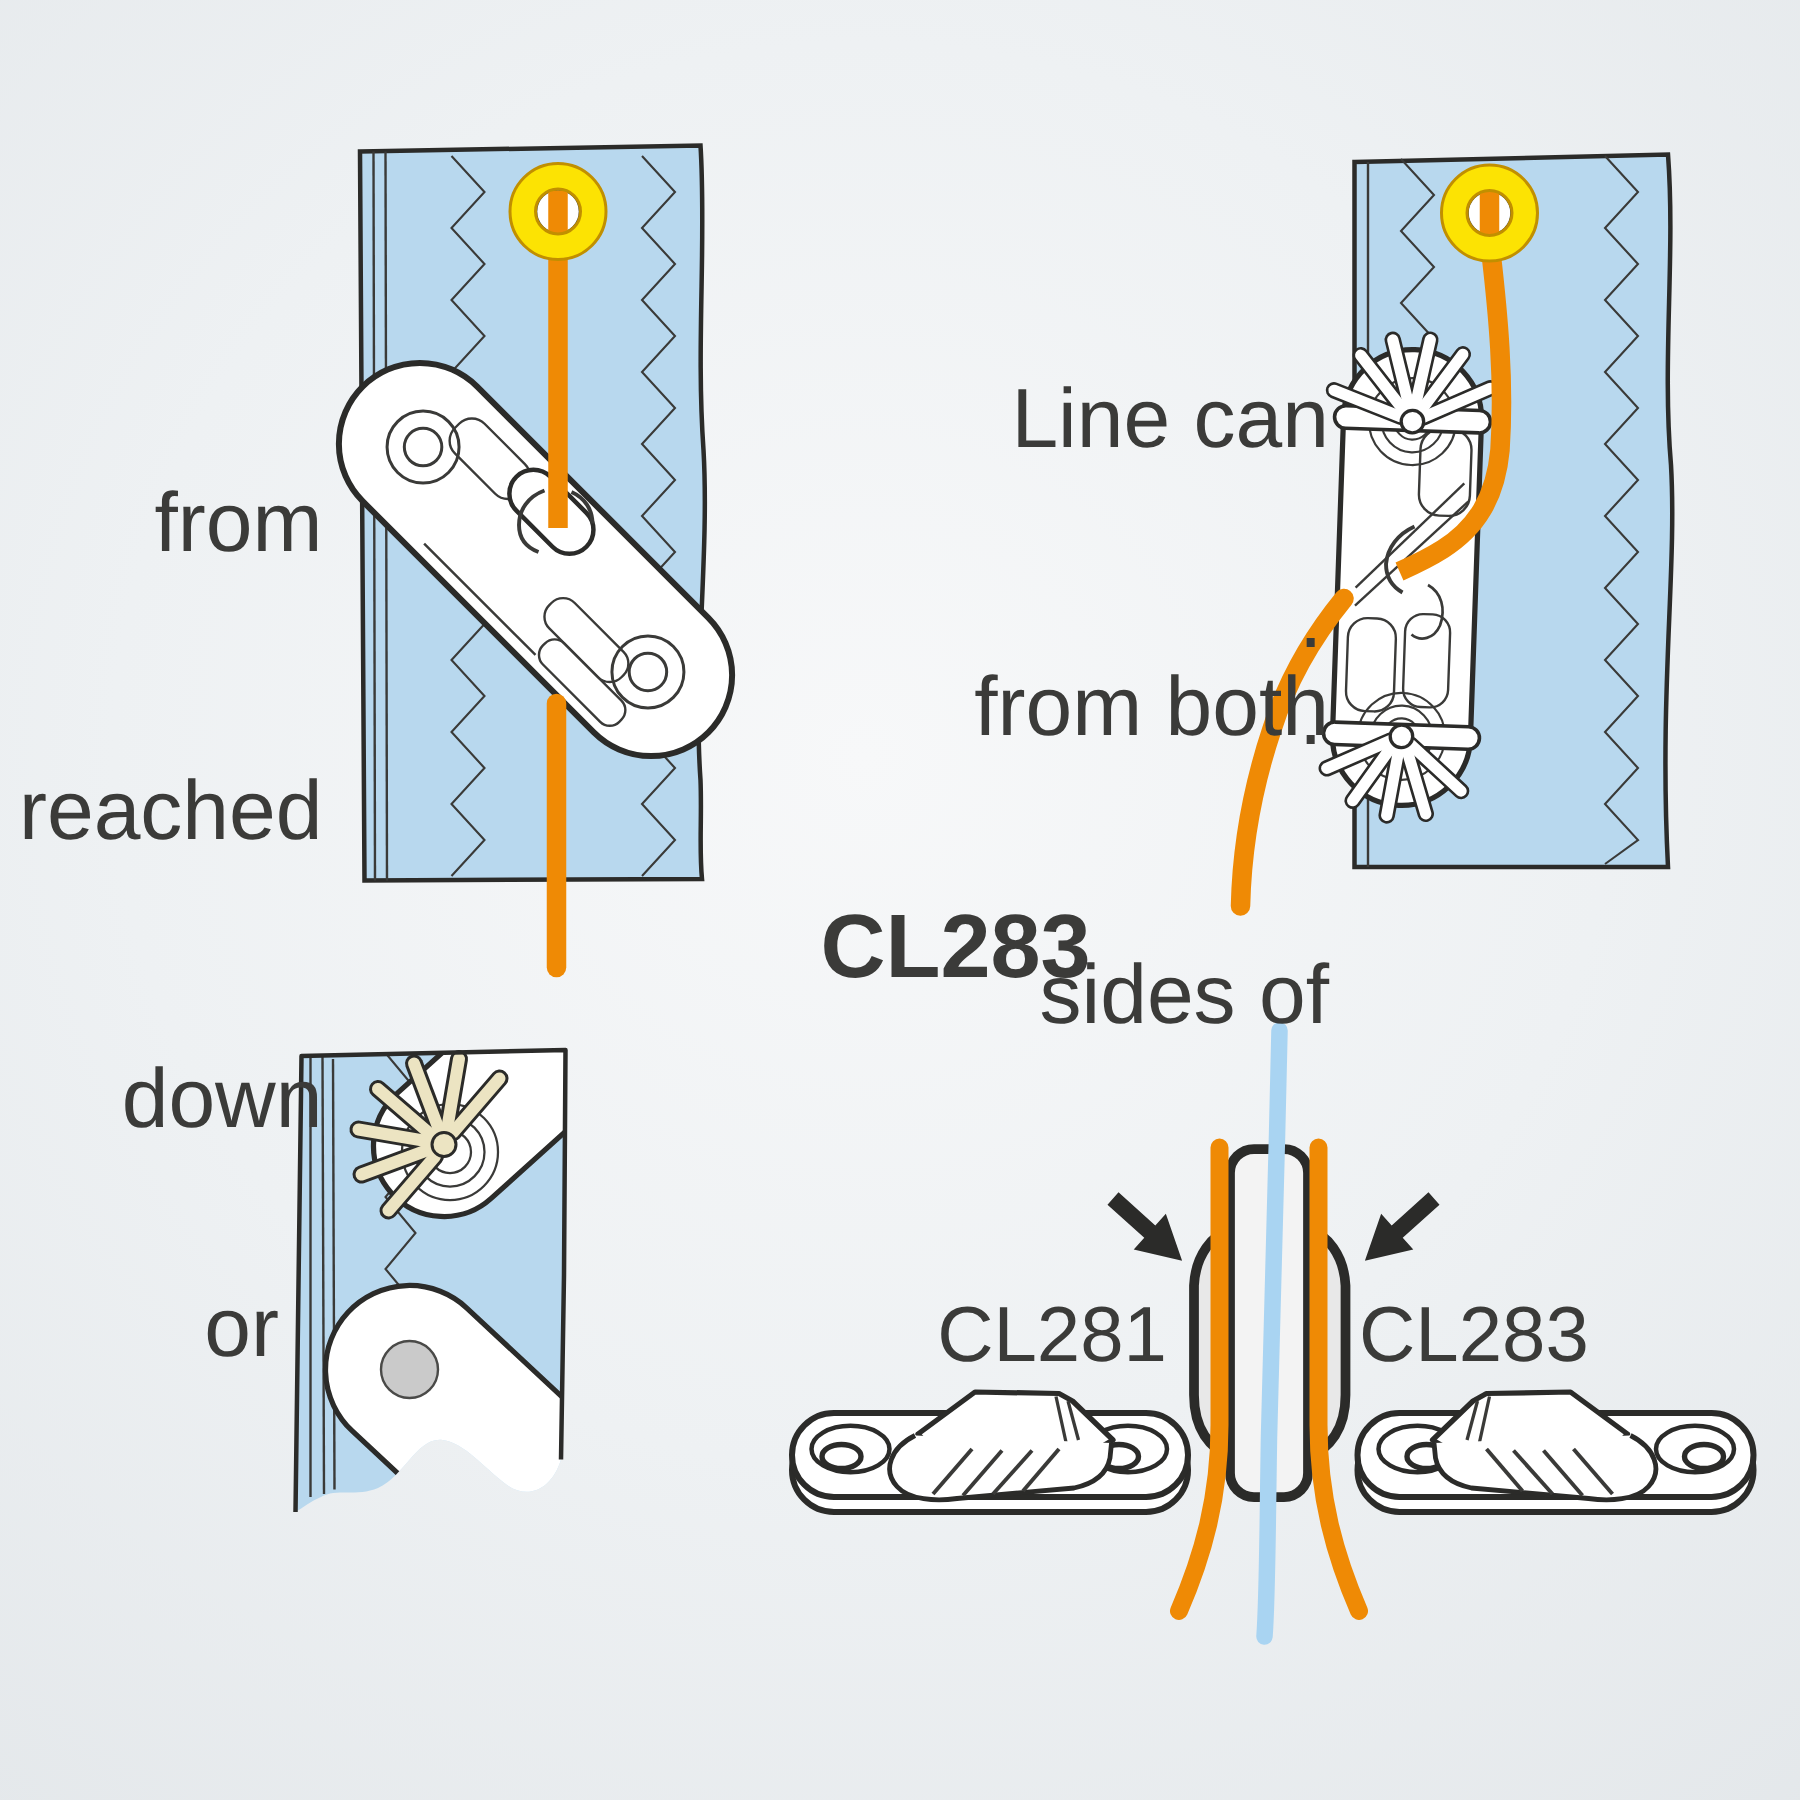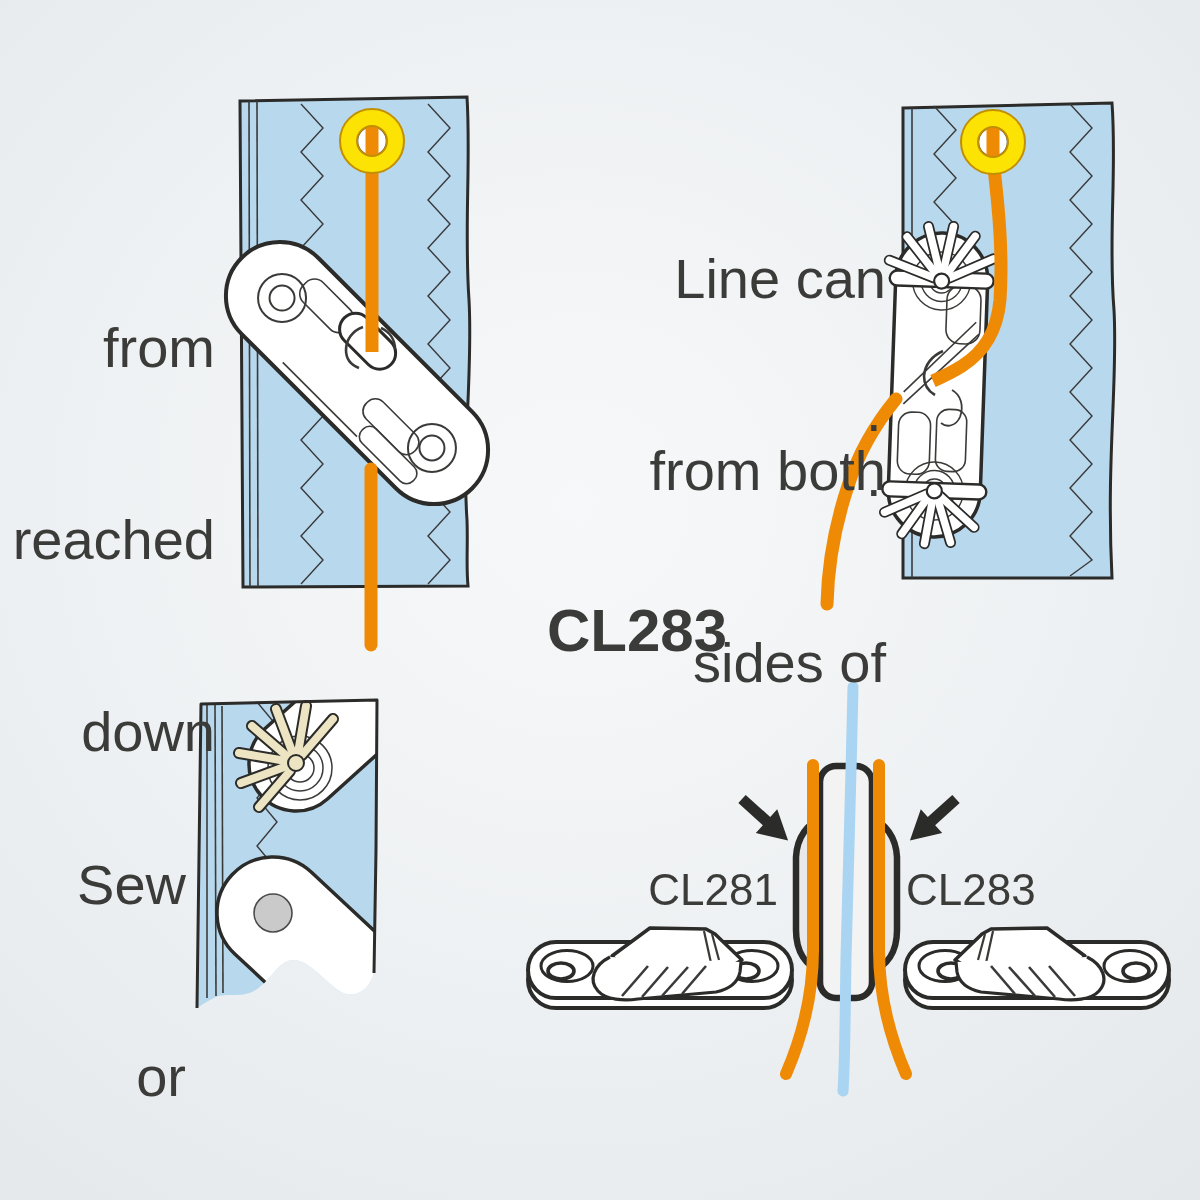--- a/index.html
+++ b/index.html
@@ -11,21 +11,21 @@
     color:var(--text,#3b3b39);
   }
   svg{position:absolute;left:0;top:0;}
   .txt{position:absolute;white-space:pre;line-height:64px;font-size:56px;color:var(--text);}
   .txt.right{text-align:right;}
   .caption-line{display:block;}
   #caption-straight{top:188px;right:985px;}
   #caption-reach{top:119px;right:314px;}
   #caption-attach{top:725px;right:1014px;}
   #title-cl283{top:601px;left:487px;width:300px;text-align:center;font-weight:bold;font-size:60px;line-height:60px;}
-  .cs-label{position:absolute;font-size:44px;line-height:52px;color:var(--text);}
+  .cs-label{position:absolute;font-size:52px;line-height:52px;color:var(--text);}
   #label-left{top:864px;right:422px;text-align:right;}
   #label-right{top:864px;left:906px;}
   .dot{position:absolute;font-size:56px;line-height:56px;left:866px;color:var(--text);}
   #dot-1{top:384px;}
   #dot-2{top:449px;}
 
   
   .sail{fill:var(--sail_blue);stroke:var(--outline);stroke-width:3;}
   .sail-fill{fill:var(--sail_blue);stroke:none;}
   .sail-edge{fill:none;stroke:var(--outline);stroke-width:3;stroke-linejoin:round;}
@@ -254,21 +254,20 @@
 <div id="caption-reach" class="txt right">
   <span class="caption-line">Line can</span>
   <span class="caption-line">from both</span>
   <span class="caption-line">sides of</span>
   
 </div>
 <span id="dot-1" class="dot">.</span>
 <span id="dot-2" class="dot">.</span>
 
 <div id="caption-attach" class="txt right">
-  <span class="caption-line">Sew</span>
   <span class="caption-line">or</span>
   
 </div>
 
 <div id="title-cl283" class="txt">CL283</div>
 <div id="label-left" class="cs-label">CL281</div>
 <div id="label-right" class="cs-label">CL283</div>
 
 </div>
 

